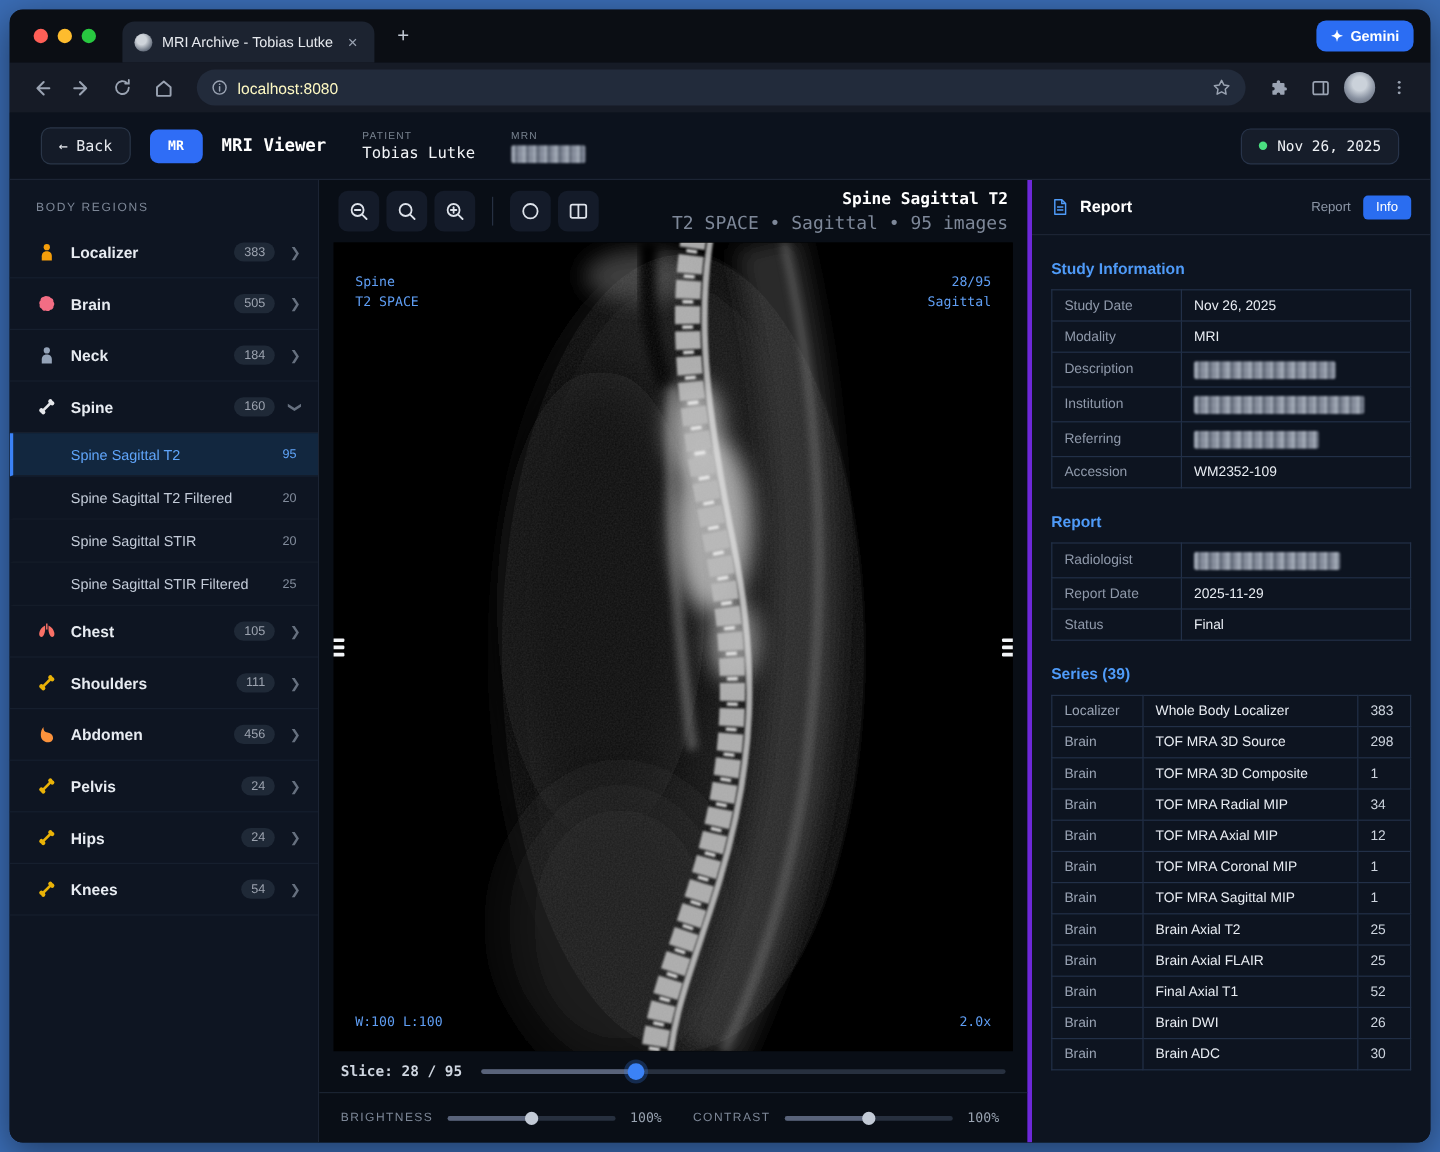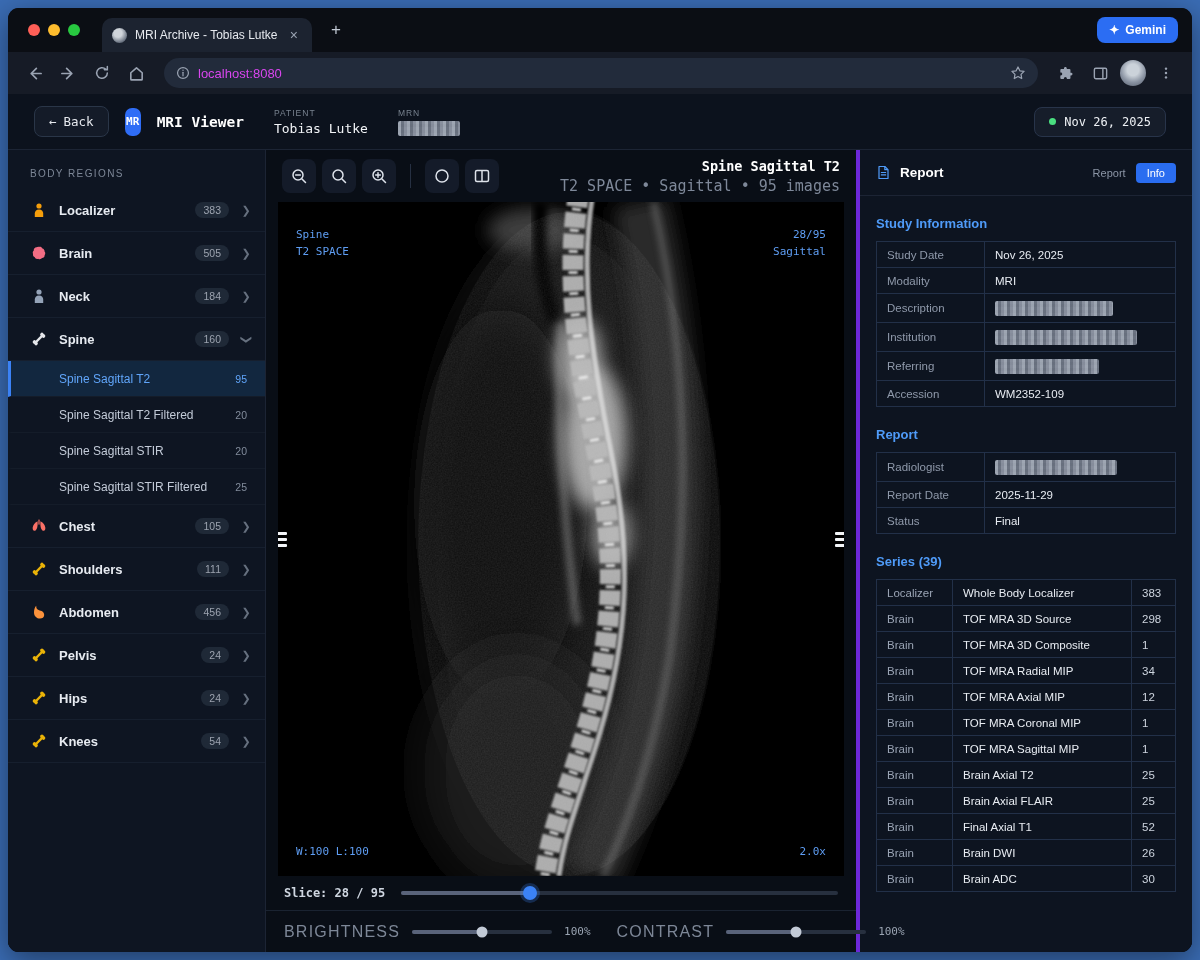--- a/index.html
+++ b/index.html
@@ -16,30 +16,30 @@
   .light.close{ background:#ff5f57; } .light.min{ background:#febc2e; } .light.max{ background:#28c840; }
   .tab { align-self:flex-end; margin-left:22px; height:34px; width:210px; background:#1c2330; border-radius:10px 10px 0 0; display:flex; align-items:center; padding:0 10px; gap:8px; }
   .tab-fav { width:15px; height:15px; border-radius:50%; background:radial-gradient(circle at 40% 35%, #cfd4da 0 30%, #6b7482 70%, #3a4150 100%); flex:none; }
   .tab-title { color:#e6e9ee; font-size:12px; white-space:nowrap; overflow:hidden; flex:1; }
   .tab-close { color:#9aa3b2; font-size:14px; line-height:1; padding:2px 4px; border-radius:4px; }
   .newtab { color:#c2c9d4; font-size:17px; margin-left:12px; padding:2px 7px; border-radius:6px; }
   .gemini { margin-left:auto; margin-right:14px; background:#2b6df3; color:#fff; font-size:12px; font-weight:bold; padding:6px 12px; border-radius:8px; display:flex; align-items:center; gap:6px; }
 
   .navbar { height:42px; background:#161b26; flex:none; display:flex; align-items:center; padding:0 12px; gap:6px; }
   .nav-ic { width:28px; height:28px; display:flex; align-items:center; justify-content:center; color:#9aa3b2; border-radius:50%; flex:none; }
-  .addressbar { flex:1; height:30px; margin:0 8px; background:#222b3b; border-radius:15px; display:flex; align-items:center; padding:0 12px; gap:8px; color:#d946ef; }
+  .addressbar { flex:1; height:30px; margin:0 8px; background:#222b3b; border-radius:15px; display:flex; align-items:center; padding:0 12px; gap:8px; color:#fef9c3; }
   .addressbar .url { font-size:13px; }
   .addressbar .spacer { flex:1; }
   .avatar { width:26px; height:26px; border-radius:50%; background:radial-gradient(circle at 50% 38%, #cbd2da 0 28%, #8a93a2 60%, #525a68 100%); flex:none; }
 
   
   .app { flex:1; display:flex; flex-direction:column; background:#0d1420; min-height:0; }
   .app-header { height:56px; flex:none; display:flex; align-items:center; padding:0 26px; gap:16px; background:#0c121d; border-bottom:1px solid #1c2434; }
   .back-btn { display:flex; align-items:center; gap:7px; color:#e6e9ee; font-size:12.5px; border:1px solid #2a3648; background:#141b28; padding:7px 14px; border-radius:8px; font-family:"DejaVu Sans Mono", monospace; }
-  .logo { width:16px; height:28px; border-radius:7px; background:#2f6df6; color:#fff; font-size:11px; font-weight:bold; display:flex; align-items:center; justify-content:center; font-family:"DejaVu Sans Mono", monospace; }
+  .logo { width:44px; height:28px; border-radius:7px; background:#2f6df6; color:#fff; font-size:11px; font-weight:bold; display:flex; align-items:center; justify-content:center; font-family:"DejaVu Sans Mono", monospace; }
   .app-title { color:#fff; font-size:14.5px; font-weight:bold; font-family:"DejaVu Sans Mono", monospace; }
   .meta-block { display:flex; flex-direction:column; gap:3px; margin-left:14px; }
   .meta-label { color:#78828f; font-size:8.5px; letter-spacing:1px; }
   .meta-value { color:#f2f4f7; font-size:13px; font-family:"DejaVu Sans Mono", monospace; }
   .redacted { display:inline-block; height:15px; border-radius:2px; vertical-align:middle;
     background:
       repeating-linear-gradient(90deg, rgba(170,178,190,.85) 0 3px, rgba(110,118,132,.85) 3px 6px, rgba(145,152,166,.85) 6px 9px),
       repeating-linear-gradient(0deg, #5a6272 0 3px, #434b5a 3px 6px);
     filter: blur(0.7px); }
   .date-badge { margin-left:auto; display:flex; align-items:center; gap:8px; background:#161d2a; border:1px solid #28344a; border-radius:8px; padding:7px 14px; color:#eef1f5; font-size:12px; font-family:"DejaVu Sans Mono", monospace; }
@@ -84,21 +84,21 @@
   .handle.left { left:-6px; } .handle.right { right:-6px; }
 
   .slice-row { height:34px; flex:none; display:flex; align-items:center; gap:16px; padding:0 18px;font-weight:bold; }
   .slice-label { color:#cfd6e0; font-size:12px; font-family:"DejaVu Sans Mono", monospace; white-space:nowrap; }
   .slider { position:relative; height:4px; background:#27303f; border-radius:2px; flex:1; }
   .slider .fill { position:absolute; left:0; top:0; bottom:0; background:#59637a; border-radius:2px; }
   .slider .thumb { position:absolute; top:50%; transform:translate(-50%,-50%); width:14px; height:14px; border-radius:50%; background:#3b82f6; box-shadow:0 0 0 3px rgba(59,130,246,.25); }
   .slider.small { flex:none; width:140px; }
   .slider.small .thumb { width:11px; height:11px; background:#c2cad6; box-shadow:none; }
   .adjust-row { height:42px; flex:none; border-top:1px solid #1a2331; display:flex; align-items:center; gap:12px; padding:0 18px; }
-  .adjust-label { color:#7d8797; font-size:16px; letter-spacing:1.2px; white-space:nowrap; }
+  .adjust-label { color:#7d8797; font-size:10px; letter-spacing:1.2px; white-space:nowrap; }
   .adjust-value { color:#9aa4b2; font-size:11px; font-family:"DejaVu Sans Mono", monospace; margin-right:14px; }
 
   
   .panel { width:336px; flex:none; background:#0d1420; border-left:4px solid #6d28d9; overflow:hidden; display:flex; flex-direction:column; }
   .panel-header { height:46px; flex:none; display:flex; align-items:center; gap:9px; padding:0 16px; border-bottom:1px solid #1c2434; }
   .panel-title { color:#fff; font-size:13.5px; font-weight:bold; }
   .panel-toggle { margin-left:auto; display:flex; align-items:center; gap:10px; }
   .toggle-report { color:#8b95a5; font-size:11px; }
   .toggle-info { background:#2a6df0; color:#fff; font-size:11px; padding:4px 11px; border-radius:4px; }
   .panel-scroll { flex:1; overflow:hidden; padding:0 16px 16px; }

